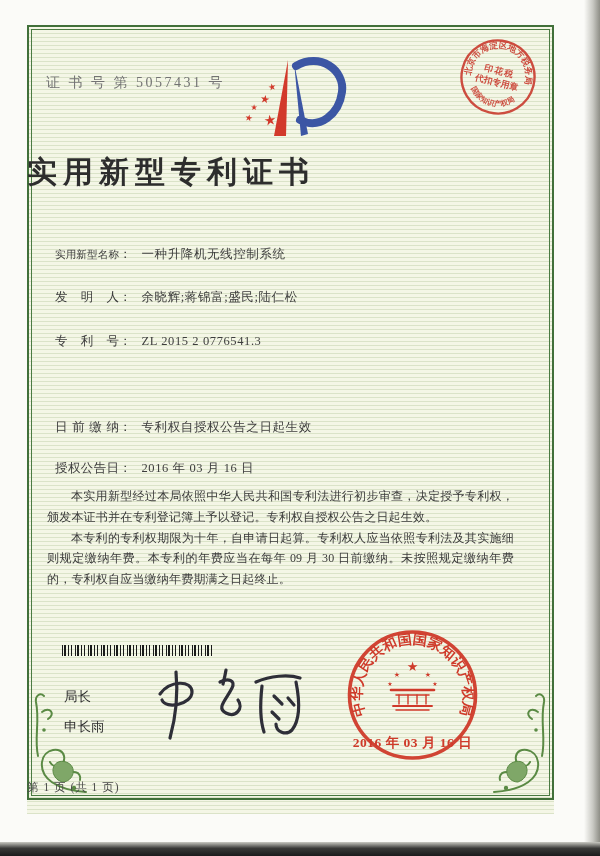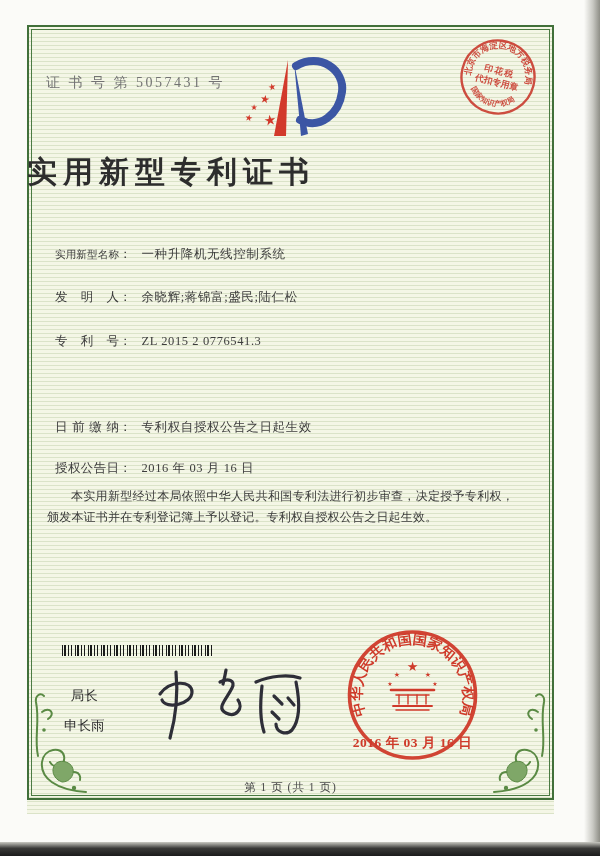--- a/index.html
+++ b/index.html
@@ -19,28 +19,28 @@
   .flabel{display:inline-block;width:64px;text-align:justify;text-align-last:justify;}
   .flabel.small{font-size:10.6px;}
   .fvalue{letter-spacing:0.6px;margin-left:10px;}
   .paras{position:absolute;left:47px;top:486px;width:467px;font-size:12px;line-height:20.8px;
         text-align:justify;letter-spacing:0.2px;color:#3a3a3a;}
   .paras p{margin:0;text-indent:2em;}
   .barcode{position:absolute;left:62px;top:645px;width:150px;height:11px;
         background:repeating-linear-gradient(90deg,#1a1a1a 0 1px,transparent 1px 2px,#1a1a1a 2px 4.5px,
         transparent 4.5px 6px,#1a1a1a 6px 7px,transparent 7px 9.5px,#1a1a1a 9.5px 10.5px,transparent 10.5px 13px);}
   .sig-block{position:absolute;left:64px;top:682px;line-height:30px;font-size:13.5px;color:#2f2f2f;
-        font-family:Liberation Mono, monospace;text-align:center;}
+        font-family:Liberation Serif, serif;}
   .signature{position:absolute;left:148px;top:658px;}
   .seal{position:absolute;left:345px;top:627px;}
   .stamp{position:absolute;left:459px;top:38px;width:78px;height:78px;transform:rotate(14deg);}
   .flourish{position:absolute;top:686px;}
   .flourish.left{left:30px;}
   .flourish.right{left:492px;transform:scaleX(-1);}
-  .footer{position:absolute;left:27px;width:527px;top:780px;text-align:center;
+  .footer{position:absolute;left:27px;width:527px;top:780px;text-align:left;
         font-size:11.5px;letter-spacing:1px;color:#4a4a4a;}
   .scan-right{position:absolute;top:0;right:0;width:16px;height:100%;
         background:linear-gradient(90deg,rgba(160,160,152,0) 0,rgba(160,160,152,0.55) 55%,#8e8e86 100%);}
   .scan-bottom{position:absolute;left:0;bottom:0;width:100%;height:14px;
         background:linear-gradient(180deg,#c9c9c2 0,#3a3a38 45%,#1c1c1c 100%);}
 </style>
 </head>
 <body>
 
 <div class="page">
@@ -99,20 +99,21 @@
   </div>
   <div class="row" style="top:419px">
     <span class="flabel">日前缴纳</span><span class="colon">：</span><span class="fvalue">专利权自授权公告之日起生效</span>
   </div>
   <div class="row" style="top:460px">
     <span class="flabel">授权公告日</span><span class="colon">：</span><span class="fvalue">2016 年 03 月 16 日</span>
   </div>
 
   <div class="paras">
     <p>本实用新型经过本局依照中华人民共和国专利法进行初步审查，决定授予专利权，颁发本证书并在专利登记簿上予以登记。专利权自授权公告之日起生效。</p>
+    <p>本专利的专利权期限为十年，自申请日起算。专利权人应当依照专利法及其实施细则规定缴纳年费。本专利的年费应当在每年 09 月 30 日前缴纳。未按照规定缴纳年费的，专利权自应当缴纳年费期满之日起终止。</p>
   </div>
 
   <div class="barcode"></div>
 
   <div class="sig-block">
     <div>局长</div>
     <div>申长雨</div>
   </div>
 
   <svg class="signature" width="165" height="92" viewBox="0 0 165 92">

